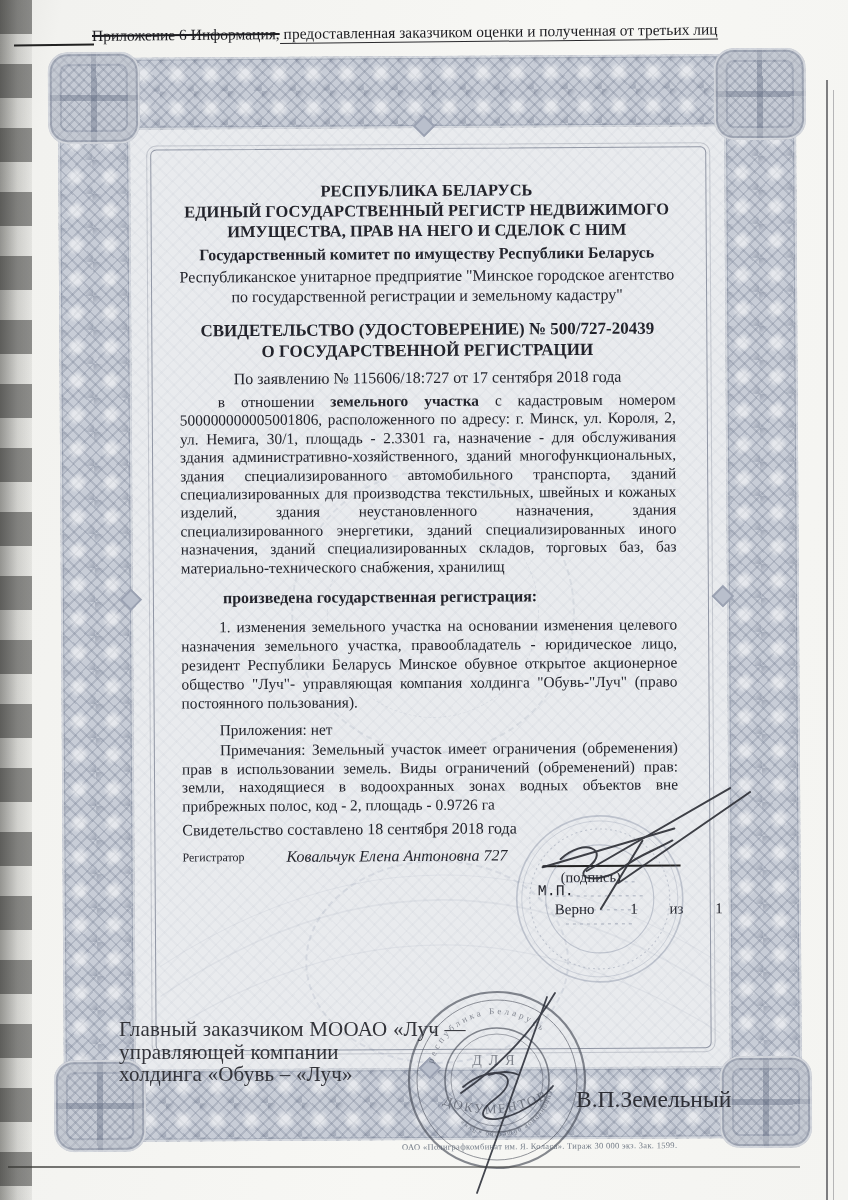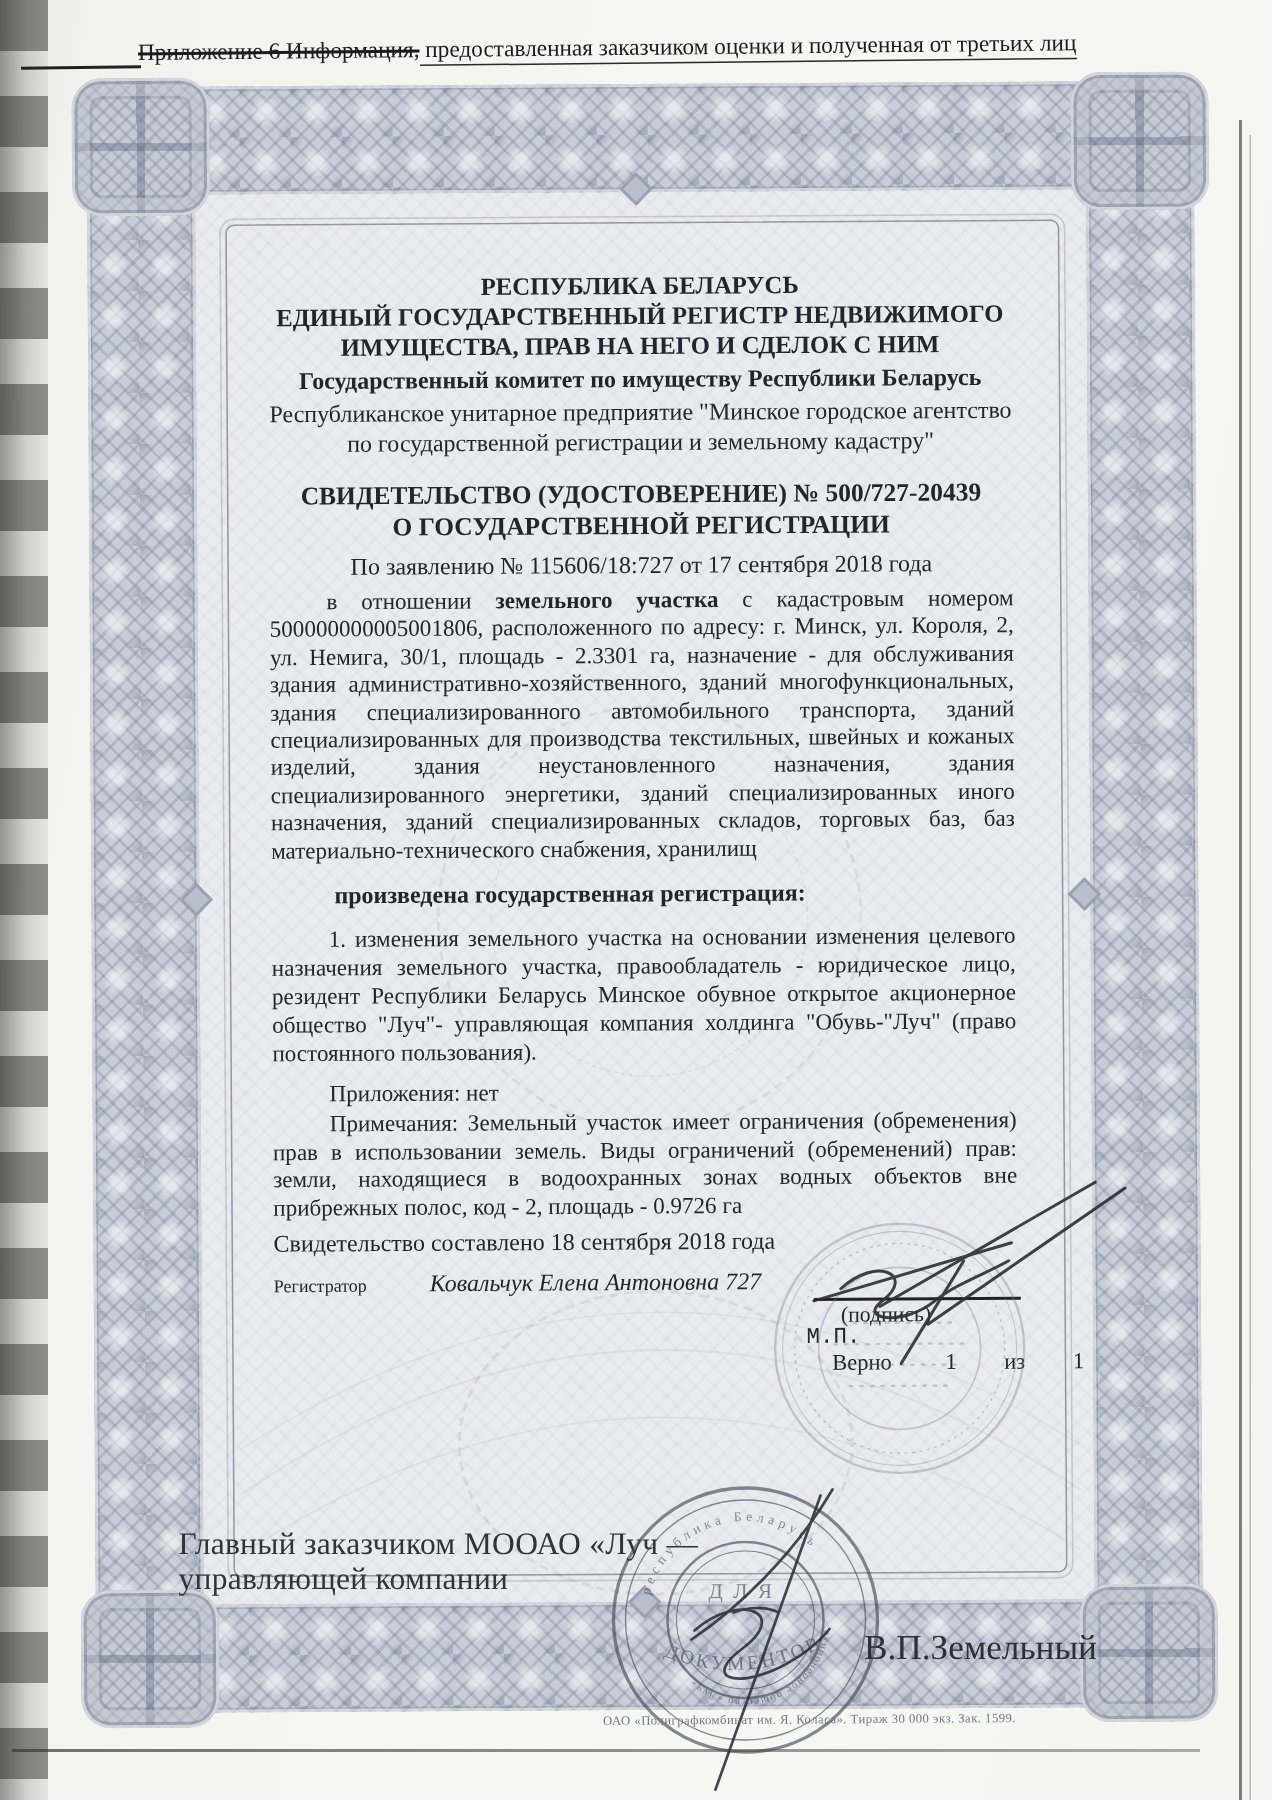--- a/index.html
+++ b/index.html
@@ -186,20 +186,21 @@
         <path d="M36,72 c 24,-22 50,-9 28,8 c -18,13 14,17 34,1 c 15,-12 34,-18 50,-27"></path>
         <path d="M18,80 L150,42"></path>
         <path d="M118,54 L76,122"></path>
       </g>
     </svg>
   </div>
 
   <div class="verification">
     <div>Главный заказчиком МООАО «Луч —</div>
     <div>управляющей компании</div>
+    <div>холдинга «Обувь – «Луч»</div>
   </div>
 
   <svg class="stamp-doc" width="195" height="200" viewBox="0 0 195 200">
     <defs>
       <path id="arcTop" d="M 31,97 A 66,66 0 0 1 163,97"></path>
       <path id="arcBot" d="M 150,97 A 53,53 0 0 1 44,97"></path>
       <path id="arcDoc" d="M 40,120 Q 97,144 154,112"></path>
     </defs>
     <circle cx="97" cy="97" r="88" fill="none" stroke="#3f4450" stroke-width="2.2"></circle>
     <circle cx="97" cy="97" r="80" fill="none" stroke="#3f4450" stroke-width=".9"></circle>

